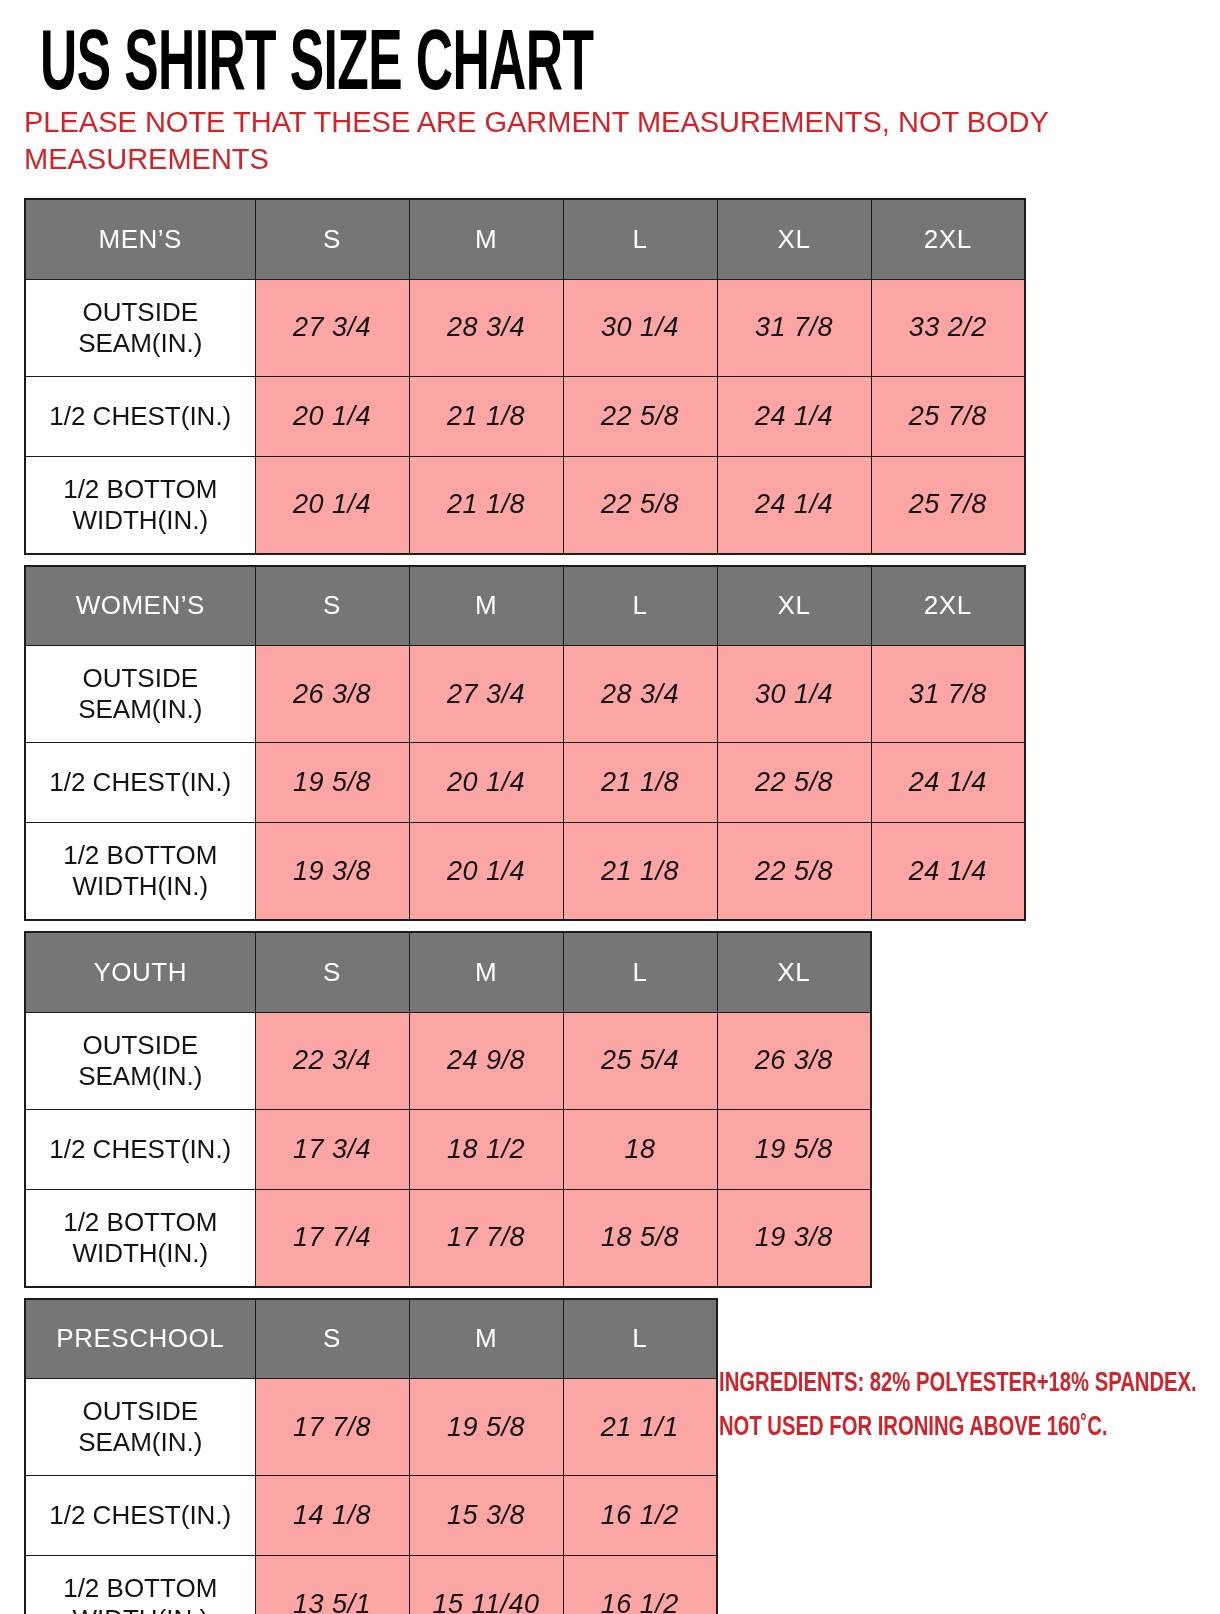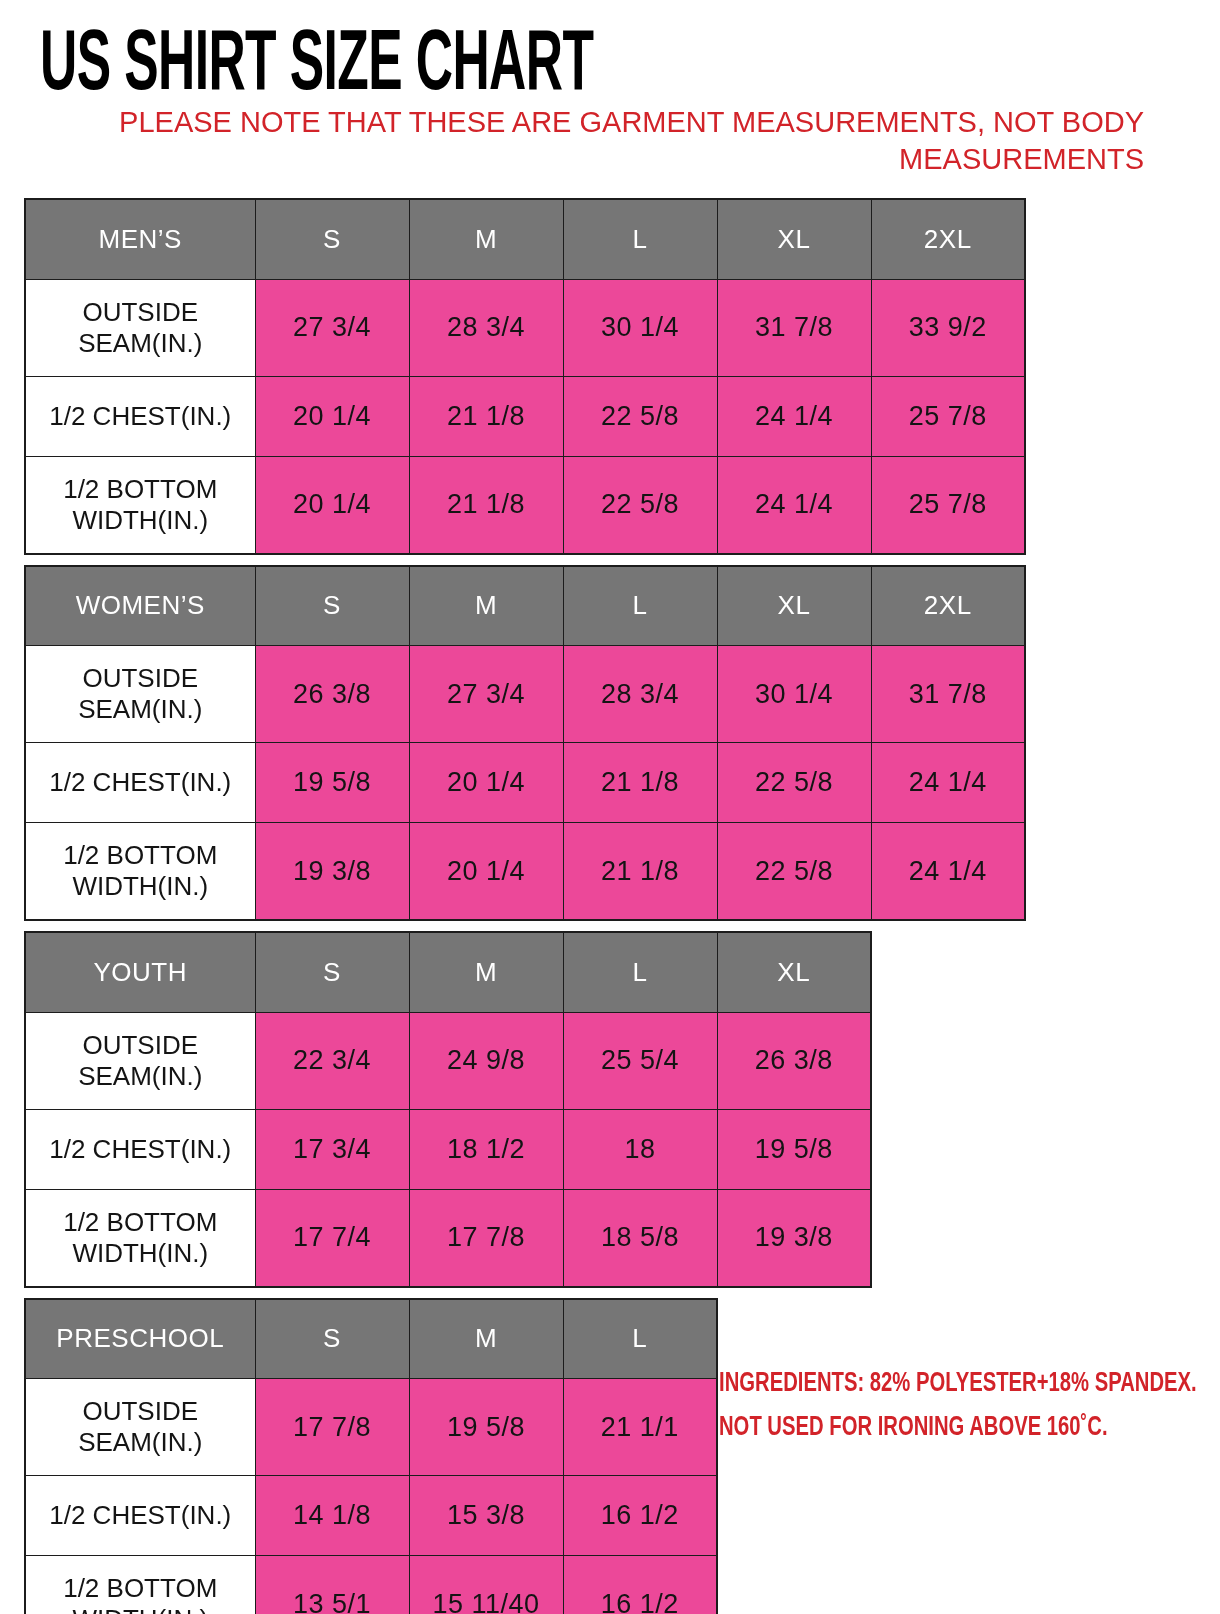--- a/index.html
+++ b/index.html
@@ -16,21 +16,21 @@
   }
   .title{
     margin:16px 0 0 40px;
     font-size:86px;line-height:1;font-weight:700;color:#000;
     white-space:nowrap;
     transform:scaleX(0.60);transform-origin:left top;
     letter-spacing:-1px;
   }
   .note{
     margin:2px 0 0 24px;width:1120px;
-    font-size:29px;line-height:37px;color:var(--red);text-align:right;
+    font-size:29px;line-height:37px;color:var(--red);
   }
   .tables{margin:20px 0 0 24px;}
   table.size-table{
     border-collapse:collapse;table-layout:fixed;
     border:2px solid var(--border);
     margin-bottom:10px;
   }
   .size-table col.col-label{width:230px;}
   .size-table col.col-size{width:154px;}
   .size-table th,.size-table td{
@@ -40,22 +40,22 @@
   }
   .size-table thead th{
     background:var(--header-bg);color:#ffffff;
     font-size:26px;letter-spacing:0.5px;
   }
   .size-table tbody th{
     background:#ffffff;color:var(--cell-text);
     font-size:26px;line-height:31px;padding:17px 6px;
   }
   .size-table tbody td{
-    background:#ec4899;color:var(--cell-text);
-    font-size:27px;letter-spacing:0.5px;
+    background:#fca5a5;color:var(--cell-text);
+    font-size:27px;letter-spacing:0.5px;font-style:italic;
   }
   .ingredients{
     position:absolute;left:719px;top:1360px;
     color:var(--red);font-weight:700;font-size:27px;line-height:44px;
     white-space:nowrap;
     transform:scaleX(0.75);transform-origin:left top;
   }
   .footer{
     margin:22px 0 0 24px;
     font-size:30px;color:var(--red);white-space:nowrap;
@@ -87,21 +87,21 @@
             <th>2XL</th>
           </tr>
         </thead>
         <tbody>
           <tr>
             <th>OUTSIDE SEAM(IN.)</th>
             <td>27 3/4</td>
             <td>28 3/4</td>
             <td>30 1/4</td>
             <td>31 7/8</td>
-            <td>33 9/2</td>
+            <td>33 2/2</td>
           </tr>
           <tr>
             <th>1/2 CHEST(IN.)</th>
             <td>20 1/4</td>
             <td>21 1/8</td>
             <td>22 5/8</td>
             <td>24 1/4</td>
             <td>25 7/8</td>
           </tr>
           <tr>

